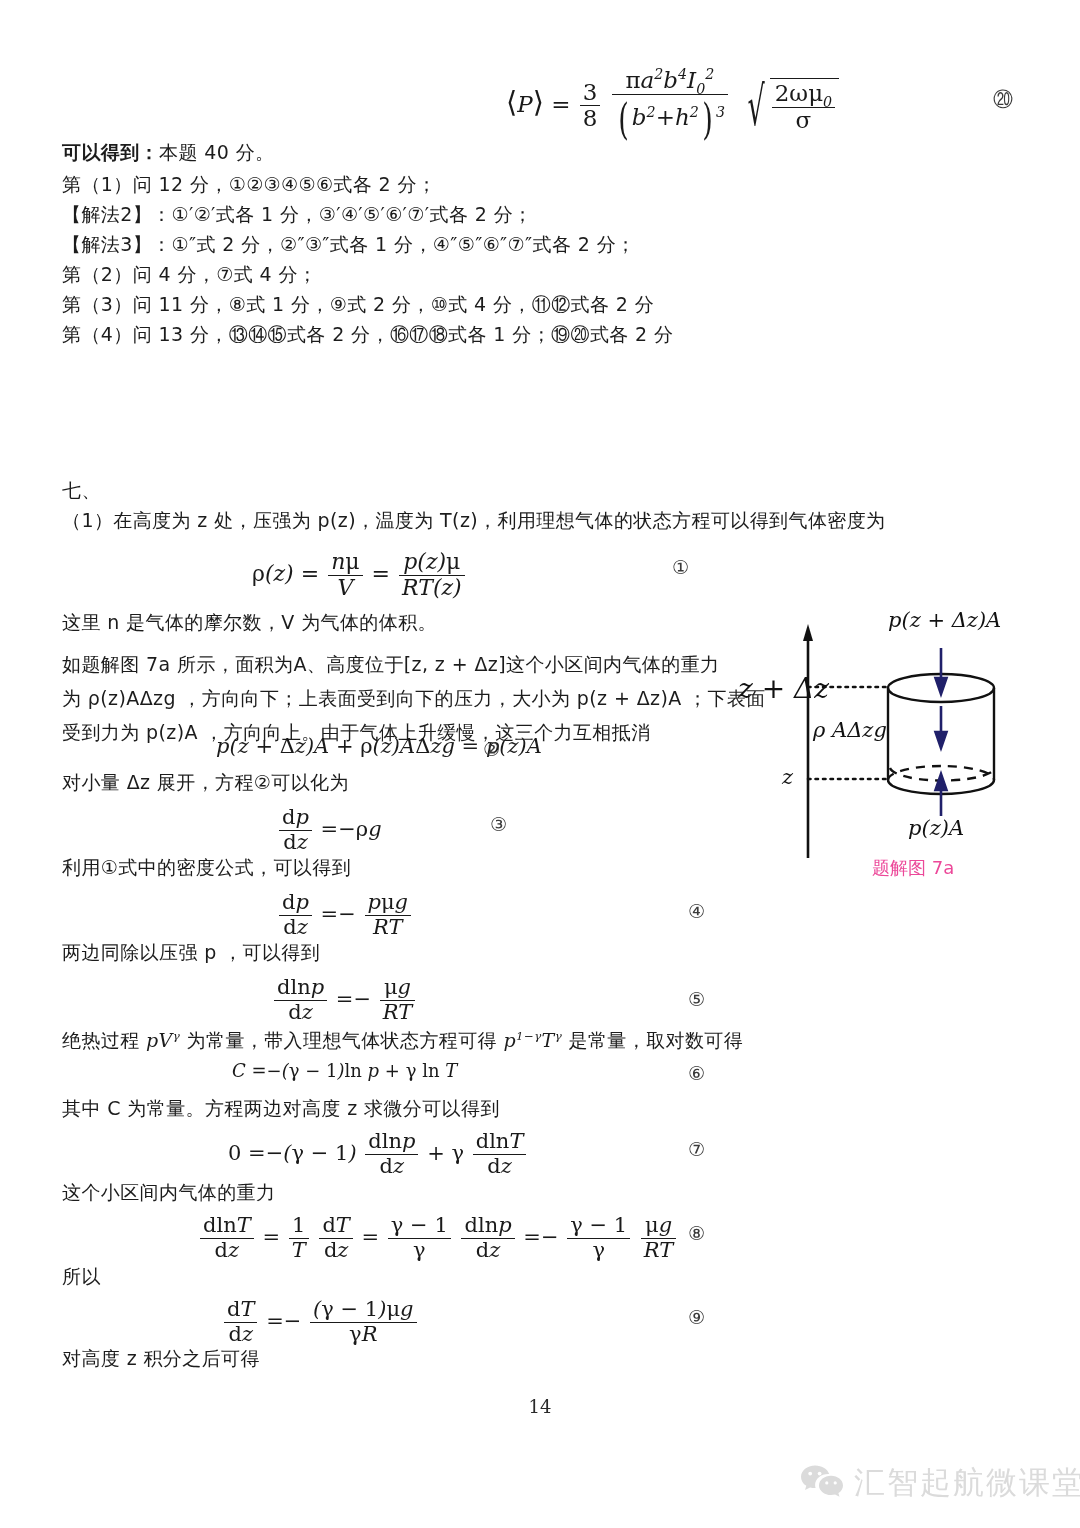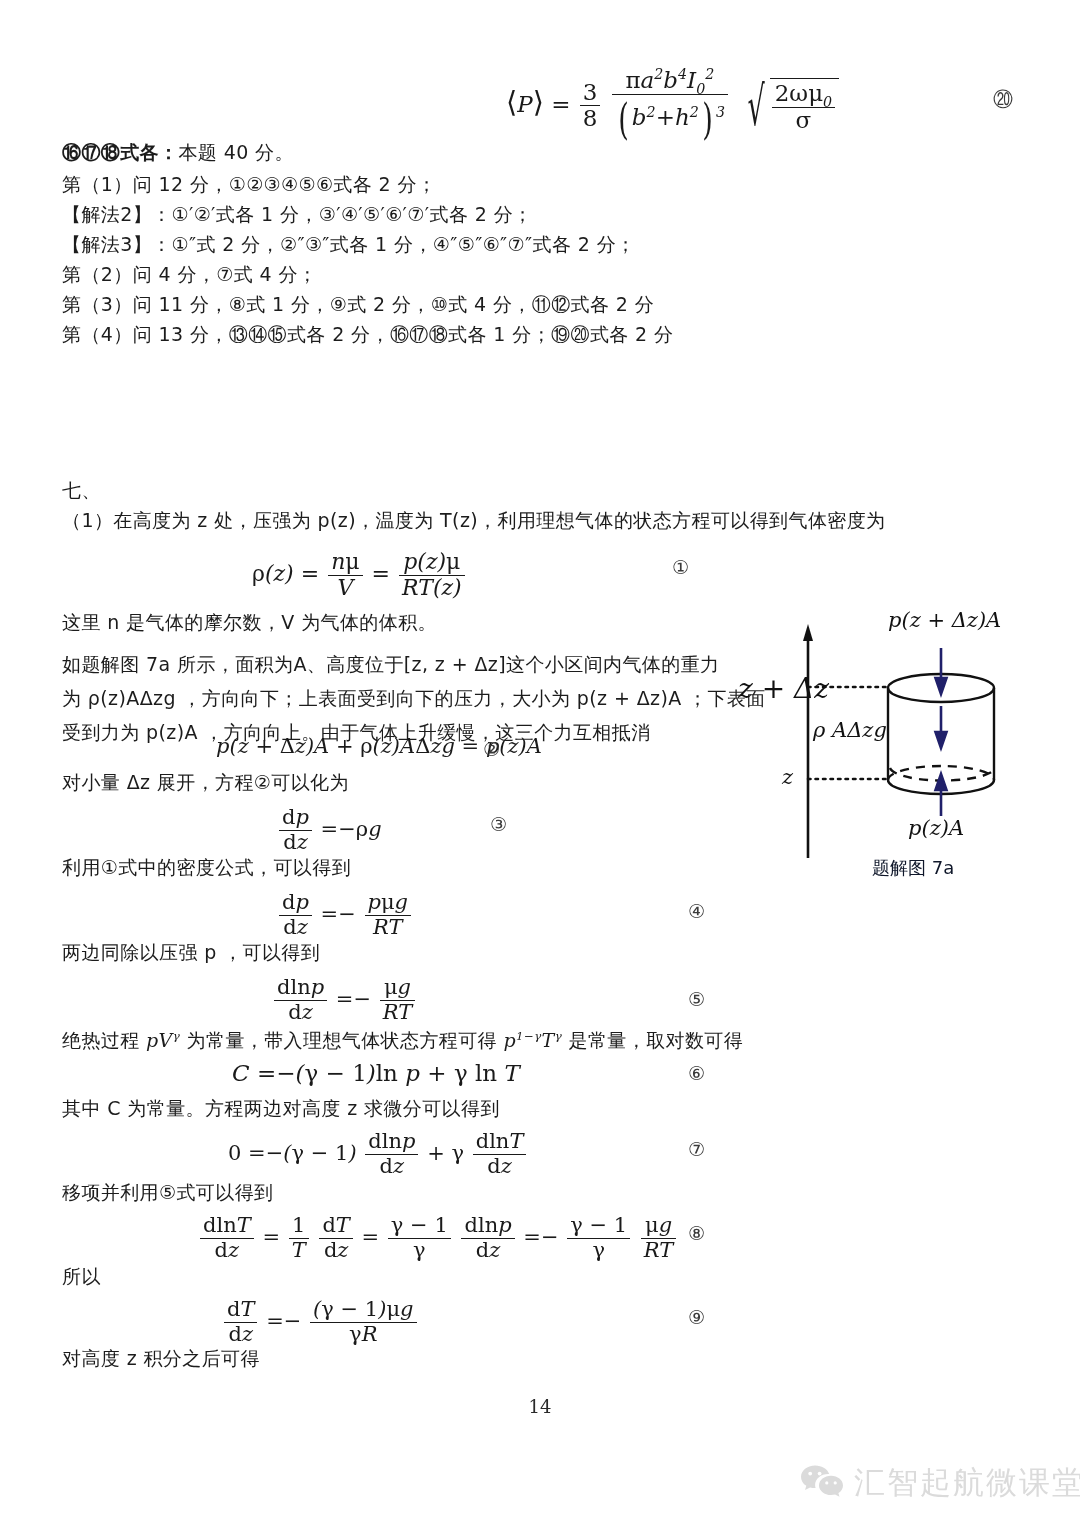--- a/index.html
+++ b/index.html
@@ -89,21 +89,21 @@
     font-size: 19px;
     color: #3a3a3a;
   }
 
   
   .fig { position: absolute; }
   .fig-caption {
     position: absolute;
     font-family: "DejaVu Sans", "Liberation Sans", sans-serif;
     font-size: 18px;
-    color: #0f172a;
+    color: #ec4899;
     white-space: nowrap;
   }
   .fig-label {
     position: absolute;
     font-family: "DejaVu Serif", "Liberation Serif", serif;
     font-style: italic;
     font-size: 20px;
     color: #111;
     white-space: nowrap;
   }
@@ -150,21 +150,21 @@
         <span class="frac" style="margin:0;">
           <span class="num"><span class="up">2</span><span class="up">ω</span><span class="up">μ</span><sub>0</sub></span>
           <span class="den"><span class="up">σ</span></span>
         </span>
       </span>
     </span>
   </div>
   <div class="eqnum" style="left:993px; top:86px; font-size:20px;">⑳</div>
 
   <div class="abs cn" style="left:62px; top:140px;">
-    <b>⑯⑰⑱式各：</b><span>本题 40 分。</span>
+    <b>可以得到：</b><span>本题 40 分。</span>
   </div>
 
   <div class="abs cn" style="left:62px; top:172px;">第（1）问 12 分，①②③④⑤⑥式各 2 分；</div>
   <div class="abs cn" style="left:62px; top:202px;">【解法2】：①′②′式各 1 分，③′④′⑤′⑥′⑦′式各 2 分；</div>
   <div class="abs cn" style="left:62px; top:232px;">【解法3】：①″式 2 分，②″③″式各 1 分，④″⑤″⑥″⑦″式各 2 分；</div>
   <div class="abs cn" style="left:62px; top:262px;">第（2）问 4 分，⑦式 4 分；</div>
   <div class="abs cn" style="left:62px; top:292px;">第（3）问 11 分，⑧式 1 分，⑨式 2 分，⑩式 4 分，⑪⑫式各 2 分</div>
   <div class="abs cn" style="left:62px; top:322px;">第（4）问 13 分，⑬⑭⑮式各 2 分，⑯⑰⑱式各 1 分；⑲⑳式各 2 分</div>
 
   <div class="abs cn" style="left:62px; top:478px;">七、</div>
@@ -234,42 +234,42 @@
     <span class="up">=</span><span class="up">−</span>
     <span class="frac">
       <span class="num"><span class="up">μ</span>g</span>
       <span class="den">RT</span>
     </span>
   </div>
   <div class="eqnum" style="left:688px; top:988px;">⑤</div>
 
   <div class="abs cn" style="left:62px; top:1028px;">绝热过程 <span class="math">pV<sup>γ</sup></span> 为常量，带入理想气体状态方程可得 <span class="math">p<sup>1−γ</sup>T<sup>γ</sup></span> 是常量，取对数可得</div>
 
-  <div class="abs math" style="left:232px; top:1062px; font-size:23px;">
+  <div class="abs math" style="left:232px; top:1062px; font-size:18px;">
     C <span class="up">=</span><span class="up">−</span>(<span class="up">γ</span> <span class="up">−</span> <span class="up">1</span>)<span class="up">ln</span> p <span class="up">+</span> <span class="up">γ</span> <span class="up">ln</span> T
   </div>
   <div class="eqnum" style="left:688px; top:1062px;">⑥</div>
 
   <div class="abs cn" style="left:62px; top:1096px;">其中 C 为常量。方程两边对高度 z 求微分可以得到</div>
 
   <div class="abs math" style="left:228px; top:1130px; font-size:21px;">
     <span class="up">0</span> <span class="up">=</span><span class="up">−</span>(<span class="up">γ</span> <span class="up">−</span> <span class="up">1</span>)
     <span class="frac">
       <span class="num"><span class="up">d</span><span class="up">ln</span>p</span>
       <span class="den"><span class="up">d</span>z</span>
     </span>
     <span class="up">+</span> <span class="up">γ</span>
     <span class="frac">
       <span class="num"><span class="up">d</span><span class="up">ln</span>T</span>
       <span class="den"><span class="up">d</span>z</span>
     </span>
   </div>
   <div class="eqnum" style="left:688px; top:1138px;">⑦</div>
 
-  <div class="abs cn" style="left:62px; top:1180px;">移项并利用⑤式可以得到</div>
+  <div class="abs cn" style="left:62px; top:1180px;">这个小区间内气体的重力</div>
 
   <div class="abs math" style="left:198px; top:1214px; font-size:21px;">
     <span class="frac">
       <span class="num"><span class="up">d</span><span class="up">ln</span>T</span>
       <span class="den"><span class="up">d</span>z</span>
     </span>
     <span class="up">=</span>
     <span class="frac">
       <span class="num up">1</span>
       <span class="den">T</span>

